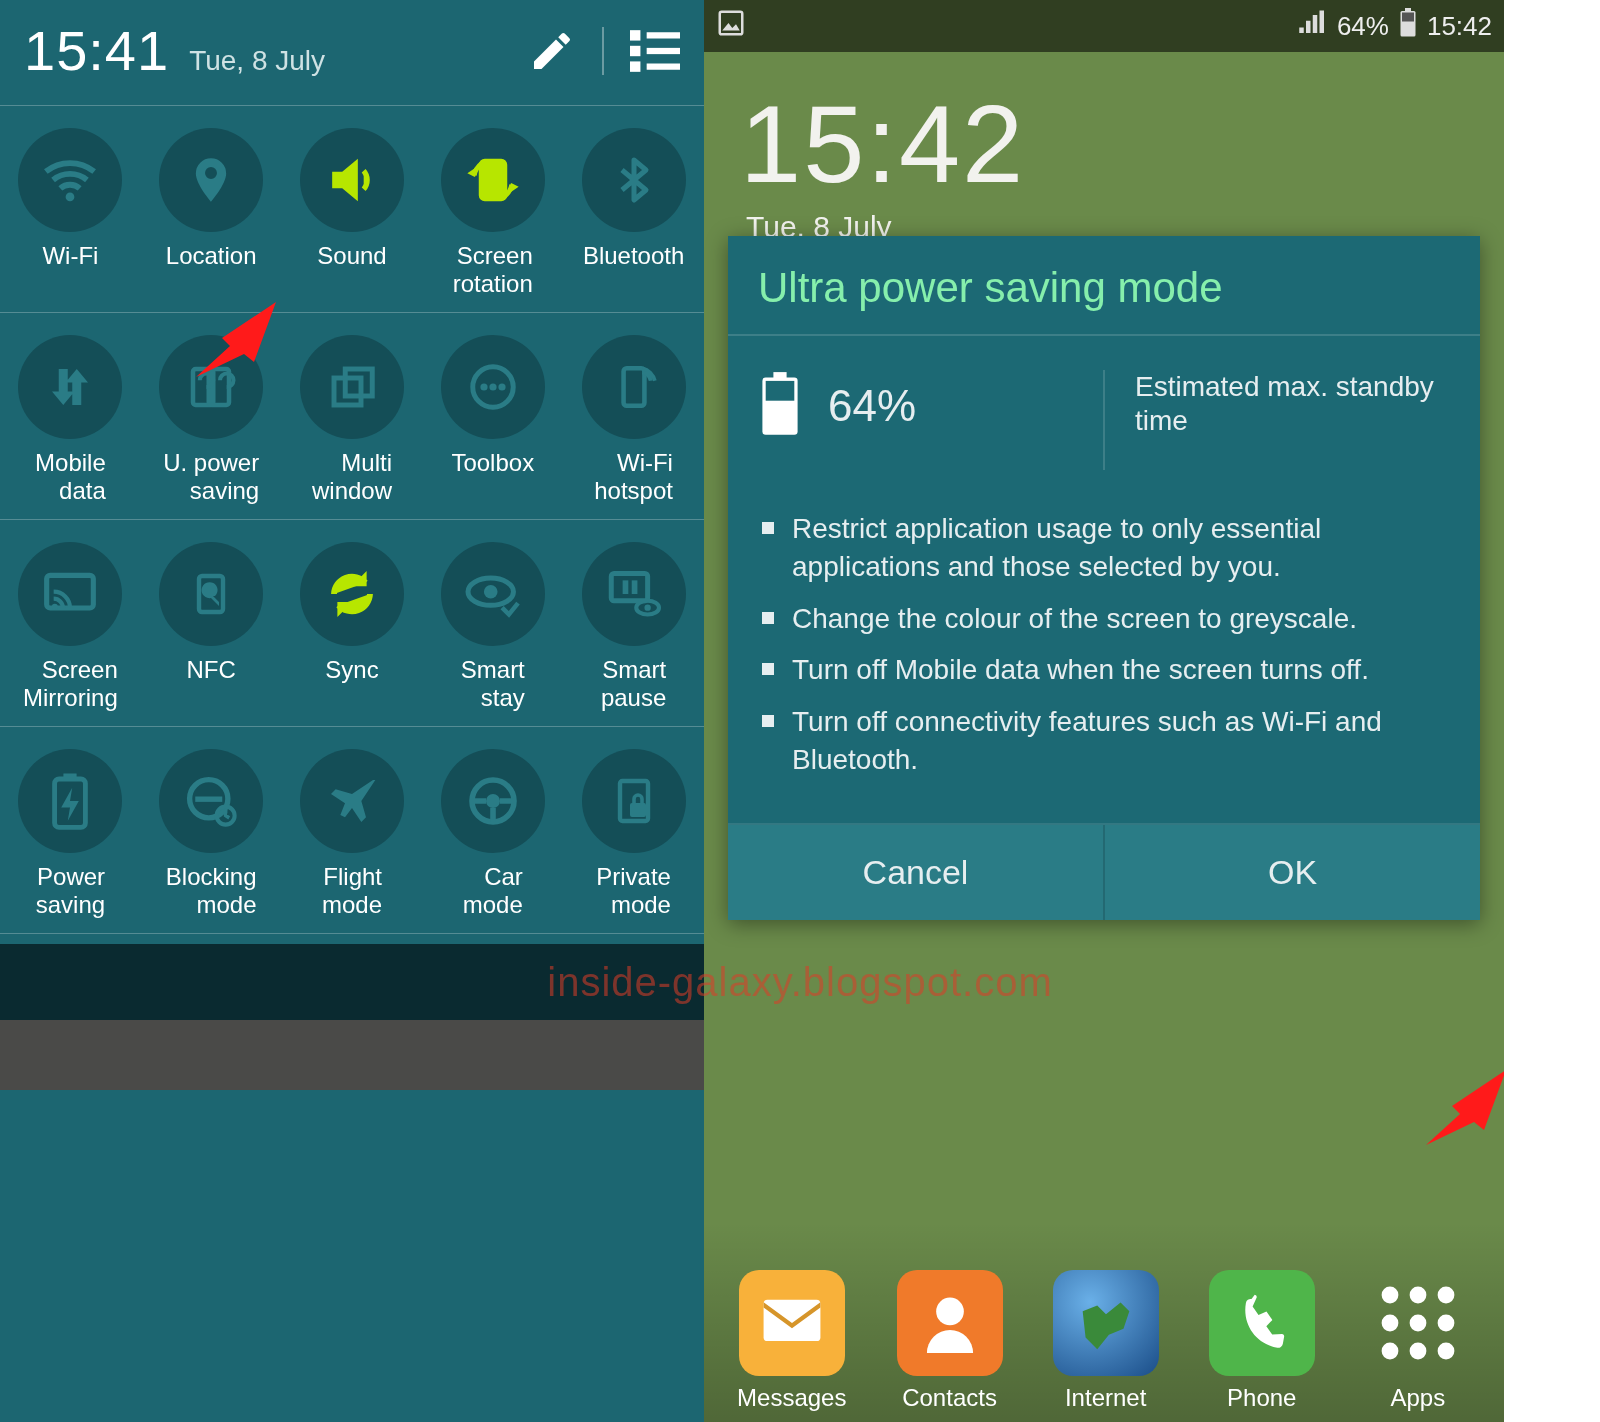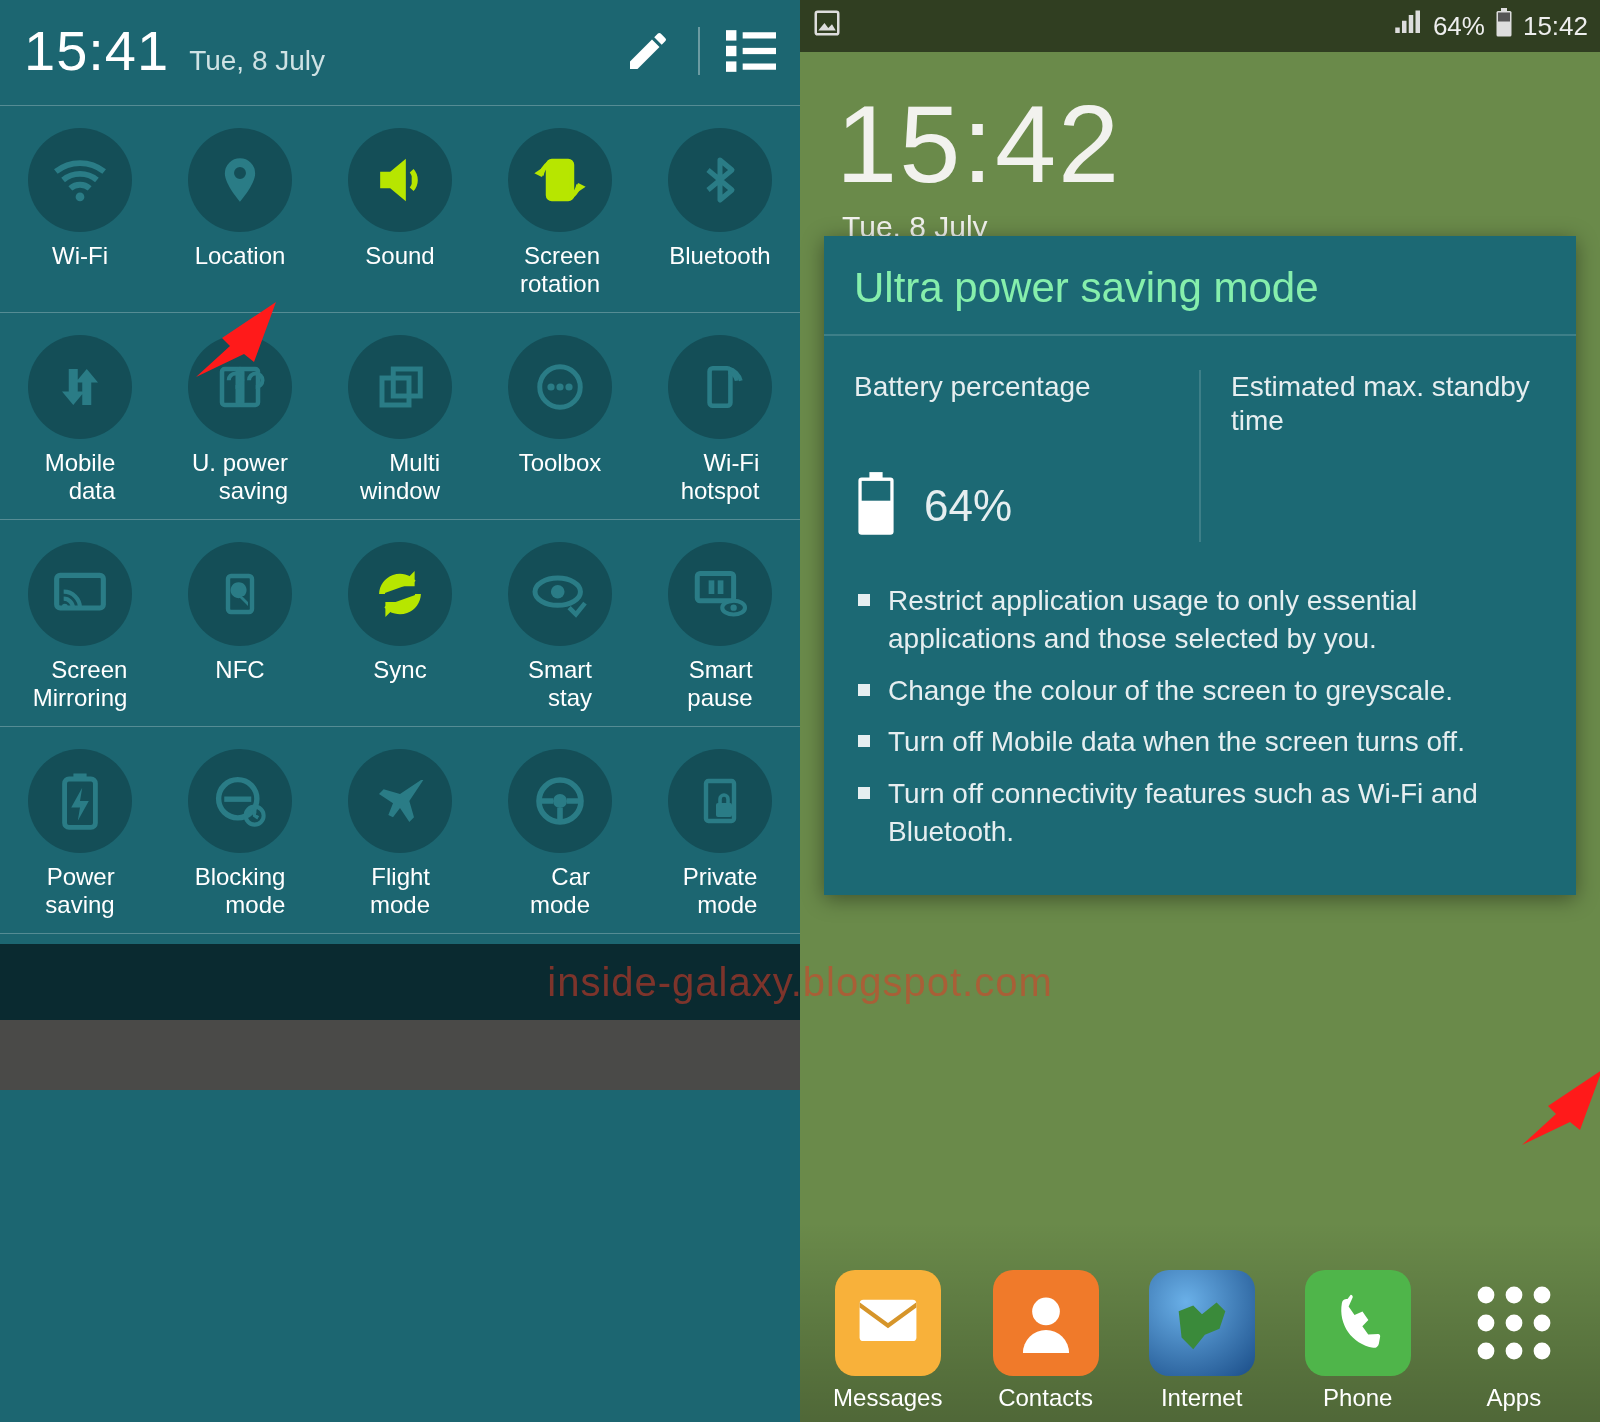--- a/index.html
+++ b/index.html
@@ -6,21 +6,21 @@
   body {
     width: 1600px;
     height: 1422px;
     display: flex;
     font-family: -apple-system, "Helvetica Neue", Arial, sans-serif;
     background: #fff;
     position: relative;
   }
   .panel { position: relative; overflow: hidden; }
   .panel-left {
-    width: 800px; height: 1422px;
+    width: 704px; height: 1422px;
     background: #1c6671;
     color: #fff;
   }
   .panel-right {
     width: 800px; height: 1422px;
     background: #6a8a4a;
     color: #fff;
     position: relative;
   }
 
@@ -444,21 +444,20 @@
   </div>
 
   <div class="r-bg-clock">15:42</div>
   <div class="r-bg-date">Tue, 8 July</div>
 
   <div class="dialog">
     <div class="dialog-title">Ultra power saving mode</div>
 
     <div class="dialog-stats">
       <div class="stat-col">
-        <div class="stat-head">Battery percentage</div>
         <div class="stat-val-row">
           <span>
             <svg width="44" height="68" viewBox="0 0 20 30">
                 <rect x="2" y="3" width="16" height="26" rx="1.5" fill="#fff"></rect>
                 <rect x="7" y="0.5" width="6" height="3" fill="#fff"></rect>
                 <rect x="3.5" y="4.5" width="13" height="9" fill="#1c6974"></rect>
               </svg>
           </span>
           <span class="stat-val">64%</span>
         </div>
@@ -470,20 +469,24 @@
 
     <div class="dialog-list">
       <ul>
         <li>Restrict application usage to only essential applications and those selected by you.</li>
         <li>Change the colour of the screen to greyscale.</li>
         <li>Turn off Mobile data when the screen turns off.</li>
         <li>Turn off connectivity features such as Wi-Fi and Bluetooth.</li>
       </ul>
     </div>
 
+    <div class="dialog-buttons">
+      <div class="dialog-btn">Cancel</div>
+      <div class="dialog-btn">OK</div>
+    </div>
   </div>
 
   <div class="dock">
     <div class="dock-item">
       <div class="dock-icon" style="background:#f8b13a">
           <svg width="62" height="52" viewBox="0 0 24 20">
             <rect x="1" y="1" width="22" height="16" rx="1.5" fill="#fff"></rect>
             <path fill="#d6952a" d="M1 2l11 8 11-8v2L12 12 1 4z"></path>
           </svg>
         </div>

